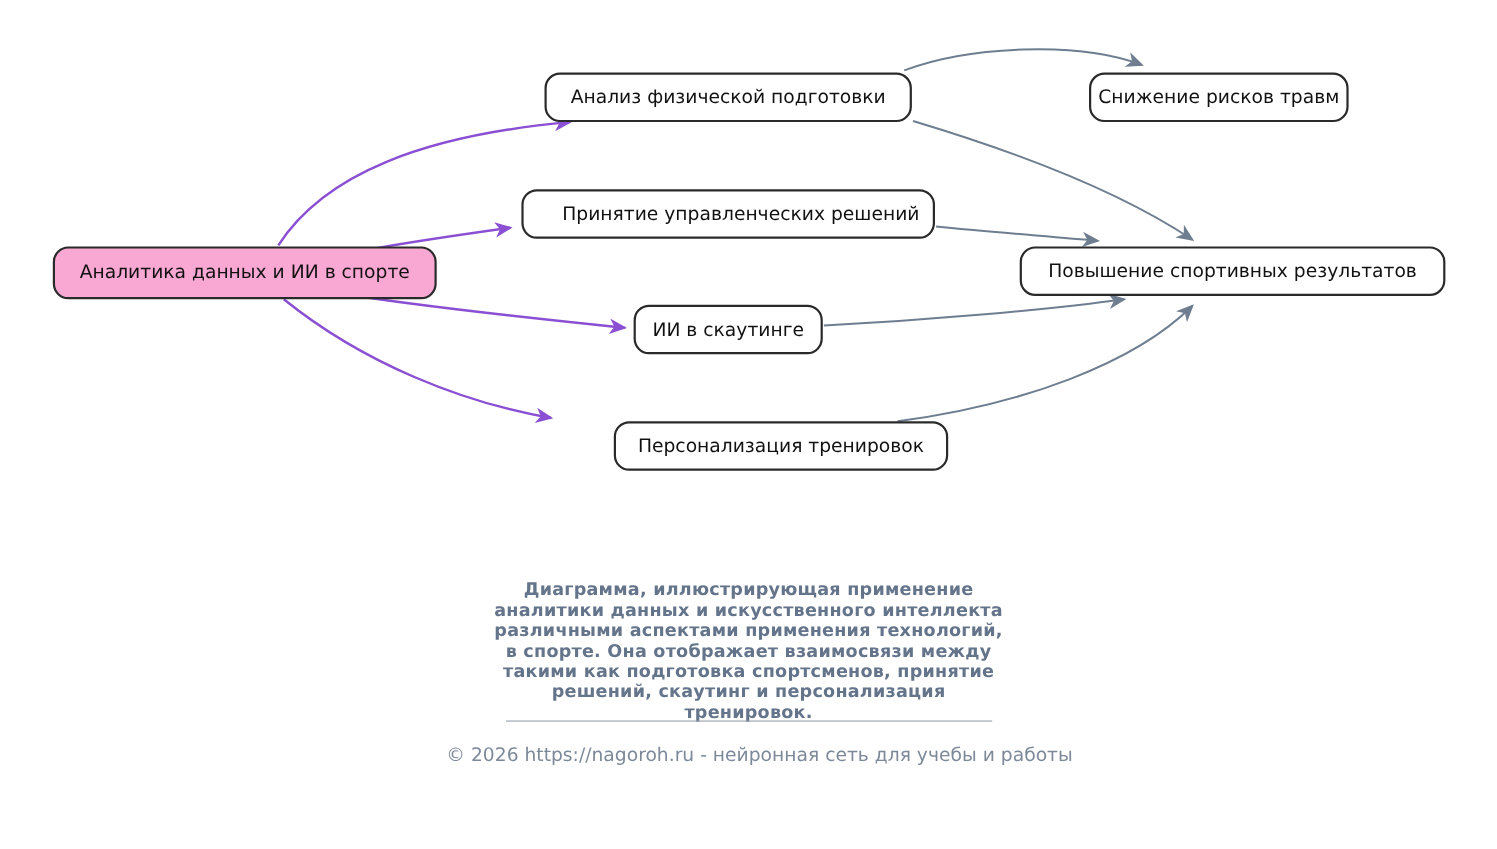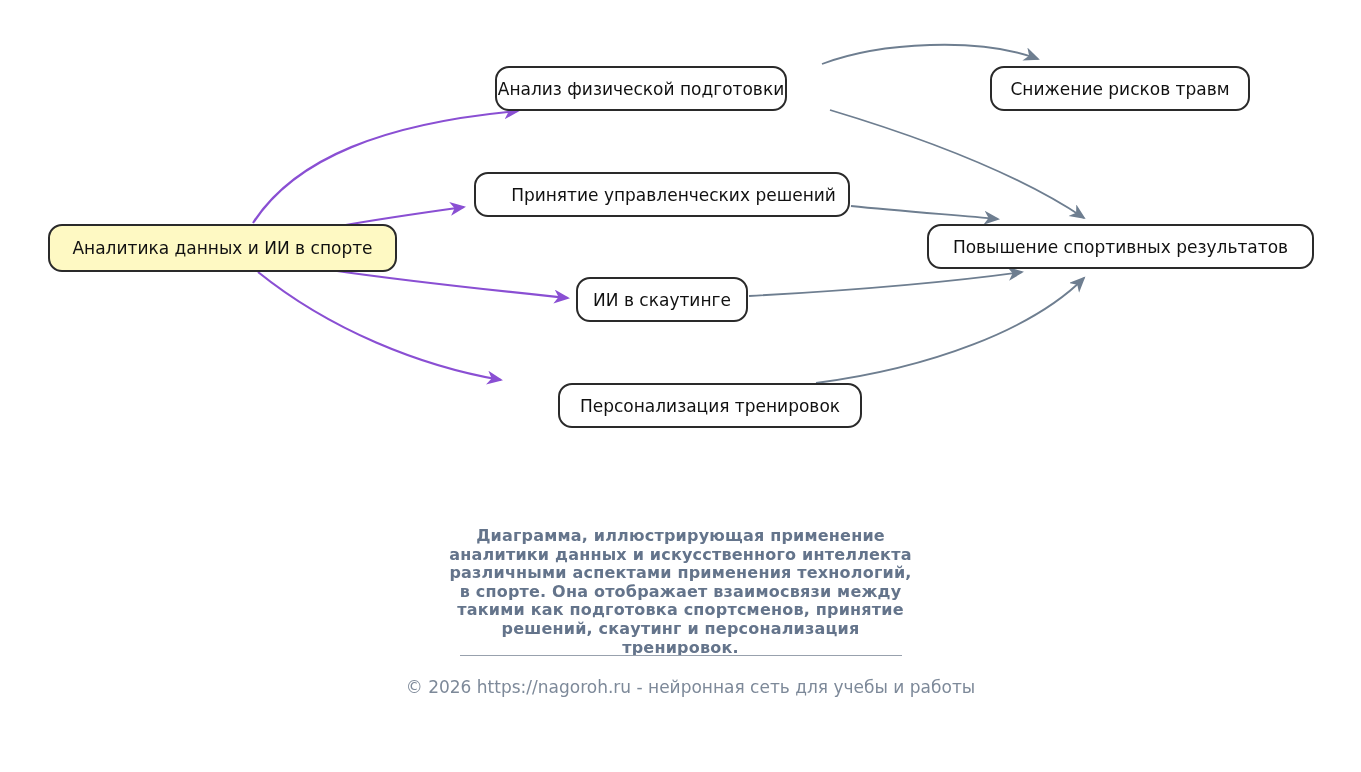--- a/index.html
+++ b/index.html
@@ -30,25 +30,25 @@
     align-items: center;
     justify-content: center;
     background: #ffffff;
     border: 2px solid #2a2a2a;
     border-radius: 14px;
     font-size: 17px;
     color: #111111;
     white-space: nowrap;
   }
   .node.root {
-    background: #fef9c3;
+    background: #f9a8d4;
   }
   .n-root     { left: 48px;  top: 224px; width: 349px; height: 48px; }
-  .n-fitness  { left: 495px; top: 66px;  width: 292px; height: 45px; }
-  .n-injury   { left: 990px; top: 66px;  width: 260px; height: 45px; }
+  .n-fitness  { left: 495px; top: 66px;  width: 334px; height: 45px; }
+  .n-injury   { left: 990px; top: 66px;  width: 236px; height: 45px; }
   .n-decision { left: 474px; top: 172px; width: 376px; height: 45px; padding-left: 23px; }
   .n-results  { left: 927px; top: 224px; width: 387px; height: 45px; }
   .n-scouting { left: 576px; top: 277px; width: 172px; height: 45px; }
   .n-personal { left: 510px; top: 383px; width: 304px; height: 45px; margin-left: 48px; }
 
   .caption {
     position: absolute;
     z-index: 2;
     left: 0; right: 0;
     top: 514px;

